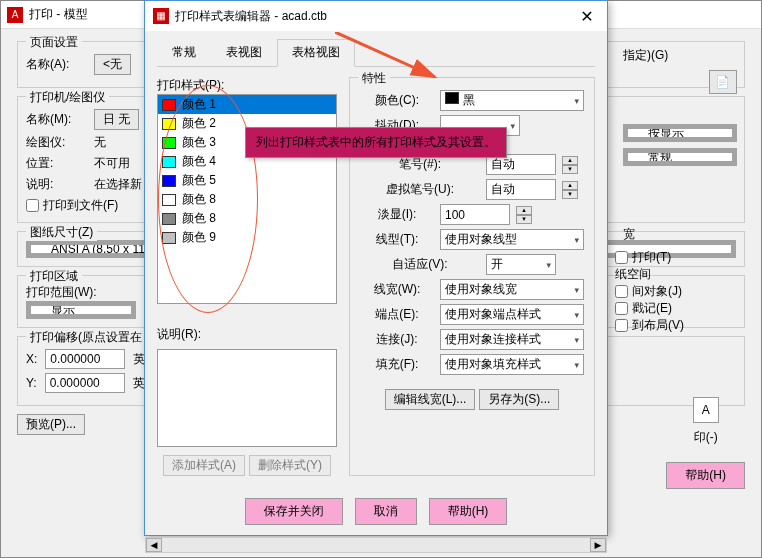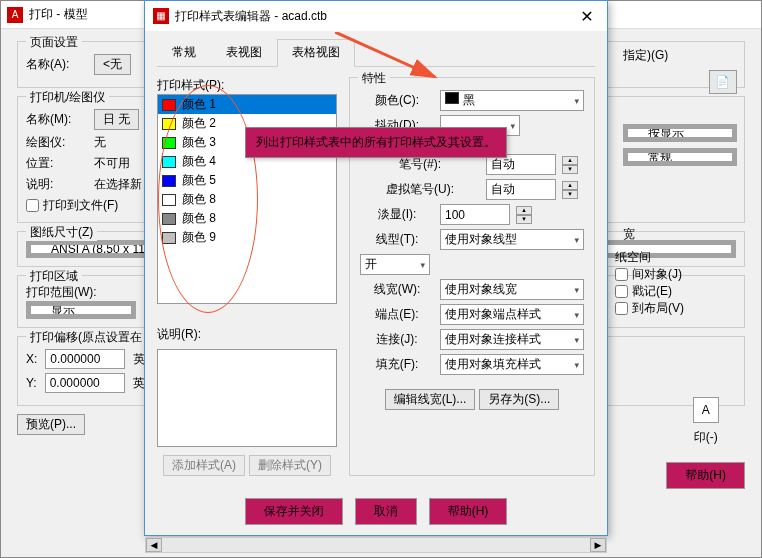--- a/index.html
+++ b/index.html
@@ -61,21 +61,21 @@
 
 
 .red-arrow { position: absolute; top: 32px; left: 335px; width: 110px; height: 50px; pointer-events: none; z-index: 50; }
 .red-circle { position: absolute; top: 85px; left: 158px; width: 100px; height: 228px; border: 1px solid #e53; border-radius: 50%; pointer-events: none; z-index: 50; }
 
 
 .tooltip-box { position: absolute; top: 127px; left: 245px; background: #be185d; border: 1px solid #888; padding: 6px 10px; box-shadow: 2px 2px 4px rgba(0,0,0,0.2); z-index: 60; }
 
 
 .fg-bottom { position: absolute; bottom: 10px; left: 0; right: 0; display: flex; justify-content: center; gap: 12px; }
-.dlg-btn { border: 1px solid #999; background: #be185d; padding: 4px 18px; cursor: pointer; }
+.dlg-btn { border: 1px solid #999; background: #f9a8d4; padding: 4px 18px; cursor: pointer; }
 
 .btn-row { display: flex; gap: 4px; margin-top: 8px; justify-content: center; }
 .bottom-icon-block { position: absolute; right: 16px; bottom: 68px; display: flex; flex-direction: column; align-items: center; gap: 6px; }
 .arrow-icon { width: 26px; height: 26px; border: 1px solid #999; display: flex; align-items: center; justify-content: center; background: #fff; }
 </style>
 </head>
 <body>
 
 <div class="bg-dialog">
   <div class="bg-titlebar">
@@ -147,20 +147,24 @@
       </div>
     <div class="row" style="margin-top:30px">
         <input class="select" value="按显示" style="">
       </div>
     <div class="row">
         <input class="select" value="常规" style="">
       </div>
     <div style="margin-top:60px">
       <div class="row">
           <span>宽</span>
+        </div>
+      <div class="checkbox">
+          <input type="checkbox" style="">
+          <span>打印(T)</span>
         </div>
       <div class="checkbox">
           <span>纸空间</span>
         </div>
       <div class="checkbox">
           <input type="checkbox" style="">
           <span>间对象(J)</span>
         </div>
       <div class="checkbox">
           <input type="checkbox" style="">
@@ -290,20 +294,21 @@
             </div>
           </div>
         <div class="prop-row">
             <span class="prop-label">线型(T):</span>
             <div class="prop-select">
               <span>使用对象线型</span>
               <span class="drop-arrow">▾</span>
             </div>
           </div>
         <div class="prop-row">
+            <span class="prop-label" style="width:120px">自适应(V):</span>
             <div class="prop-select" style="width:70px;flex:none">
               <span>开</span>
               <span class="drop-arrow">▾</span>
             </div>
           </div>
         <div class="prop-row">
             <span class="prop-label">线宽(W):</span>
             <div class="prop-select">
               <span>使用对象线宽</span>
               <span class="drop-arrow">▾</span>

